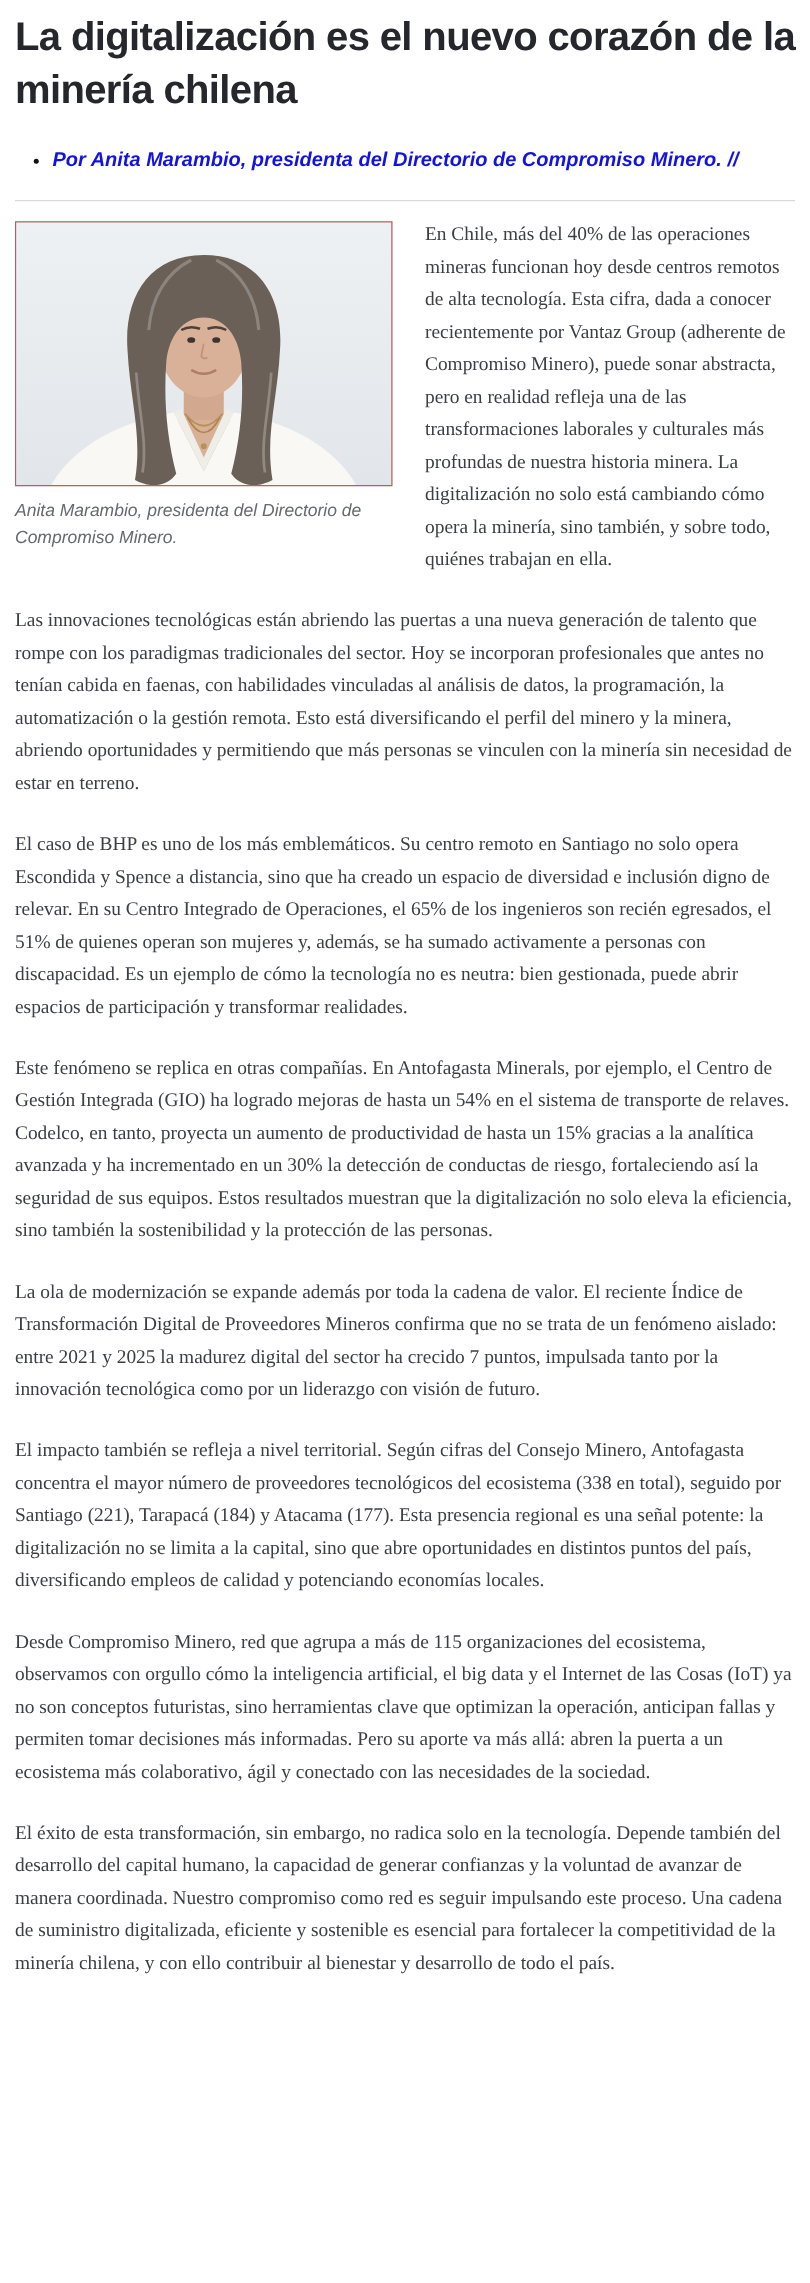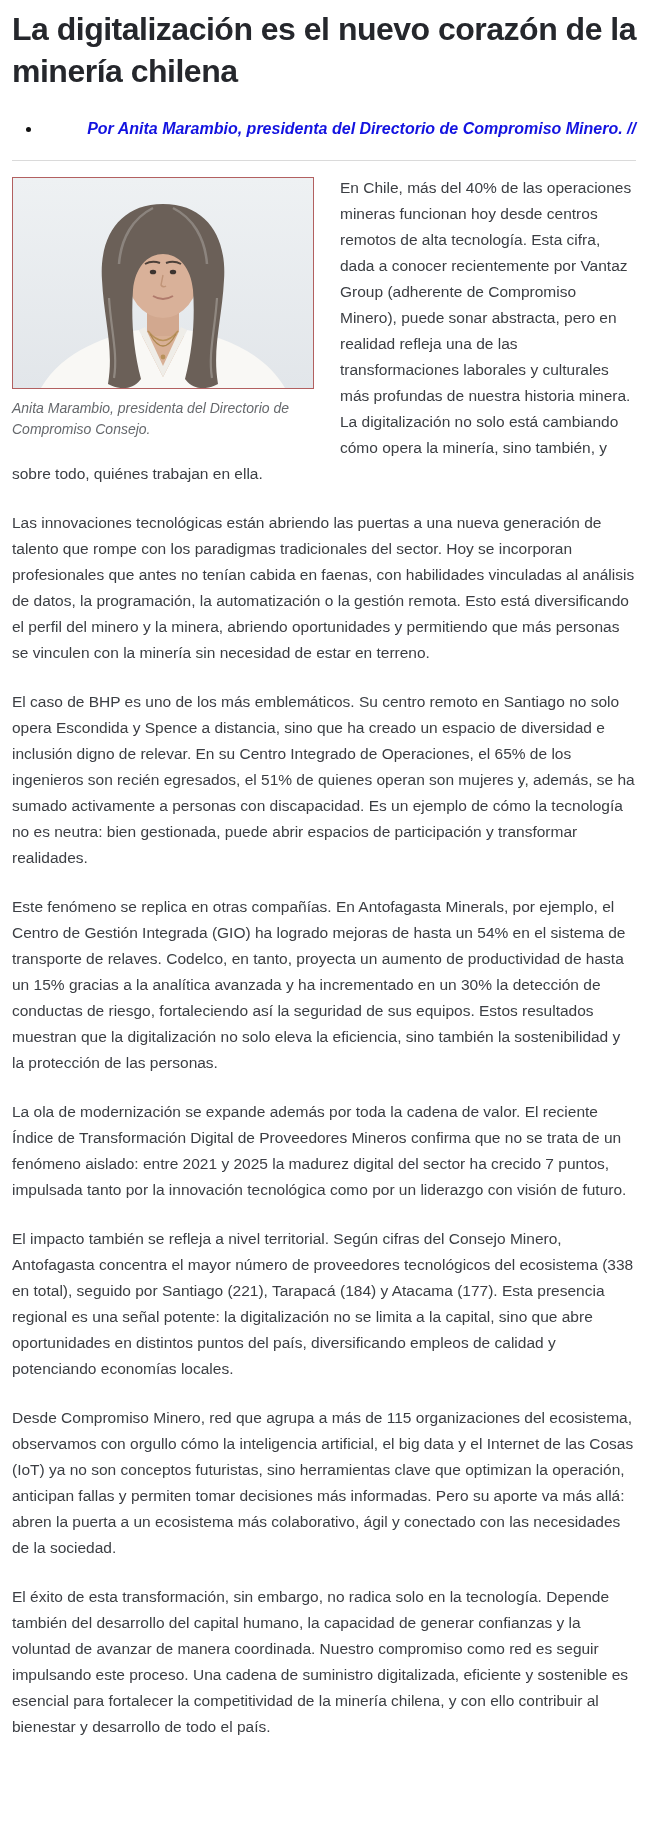--- a/index.html
+++ b/index.html
@@ -24,21 +24,20 @@
     line-height:1.32;
     font-weight:700;
     color:var(--c-title);
     letter-spacing:-0.5px;
     margin:0 0 26px 0;
   }
   ul.byline-list{
     margin:0 0 20px 0;
     padding:0 0 0 30px;
     list-style:disc;
-    text-align:right;
   }
   ul.byline-list li{
     color:#111111;
     font-size:16px;
     line-height:22px;
   }
   .byline-text{
     color:var(--c-byline);
     font-style:italic;
     font-weight:700;
@@ -48,20 +47,21 @@
     border:none;
     border-top:1px solid var(--c-divider);
     margin:0 0 14px 0;
   }
   .article-body{
     font-size:15.5px;
     line-height:26px;
   }
   .article-body p{
     margin:0 0 23px 0;
+    font-family:Liberation Serif, serif;
   }
   .article-body p:last-child{margin-bottom:0;}
   figure.author-figure{
     float:left;
     width:302px;
     margin:2px 26px 6px 0;
   }
   .img-frame{
     border:1px solid var(--c-img-border);
     width:302px;
@@ -123,21 +123,21 @@
         <path d="M204 120 C202 152 195 176 199 200" stroke="#a8a39d" stroke-width="2.2" fill="none" opacity="0.6"></path>
 
         <path d="M132 86 Q139 82 147 85" stroke="#4c4039" stroke-width="2" fill="none"></path>
         <path d="M153 85 Q161 82 168 86" stroke="#4c4039" stroke-width="2" fill="none"></path>
         <ellipse cx="140" cy="94" rx="3.2" ry="2.3" fill="#3c3430"></ellipse>
         <ellipse cx="160" cy="94" rx="3.2" ry="2.3" fill="#3c3430"></ellipse>
         <path d="M150 97 L148 107 Q150 110 153 108" stroke="#c09478" stroke-width="1.4" fill="none"></path>
         <path d="M140 118 Q150 124 160 118" stroke="#b07a6c" stroke-width="2" fill="none"></path>
       </svg>
     </div>
-    <figcaption class="photo-caption">Anita Marambio, presidenta del Directorio de Compromiso Consejo.</figcaption>
+    <figcaption class="photo-caption">Anita Marambio, presidenta del Directorio de Compromiso Minero.</figcaption>
   </figure>
 
   <p>En Chile, más del 40% de las operaciones mineras funcionan hoy desde centros remotos de alta tecnología. Esta cifra, dada a conocer recientemente por Vantaz Group (adherente de Compromiso Minero), puede sonar abstracta, pero en realidad refleja una de las transformaciones laborales y culturales más profundas de nuestra historia minera. La digitalización no solo está cambiando cómo opera la minería, sino también, y sobre todo, quiénes trabajan en ella.</p>
   <p>Las innovaciones tecnológicas están abriendo las puertas a una nueva generación de talento que rompe con los paradigmas tradicionales del sector. Hoy se incorporan profesionales que antes no tenían cabida en faenas, con habilidades vinculadas al análisis de datos, la programación, la automatización o la gestión remota. Esto está diversificando el perfil del minero y la minera, abriendo oportunidades y permitiendo que más personas se vinculen con la minería sin necesidad de estar en terreno.</p>
   <p>El caso de BHP es uno de los más emblemáticos. Su centro remoto en Santiago no solo opera Escondida y Spence a distancia, sino que ha creado un espacio de diversidad e inclusión digno de relevar. En su Centro Integrado de Operaciones, el 65% de los ingenieros son recién egresados, el 51% de quienes operan son mujeres y, además, se ha sumado activamente a personas con discapacidad. Es un ejemplo de cómo la tecnología no es neutra: bien gestionada, puede abrir espacios de participación y transformar realidades.</p>
   <p>Este fenómeno se replica en otras compañías. En Antofagasta Minerals, por ejemplo, el Centro de Gestión Integrada (GIO) ha logrado mejoras de hasta un 54% en el sistema de transporte de relaves. Codelco, en tanto, proyecta un aumento de productividad de hasta un 15% gracias a la analítica avanzada y ha incrementado en un 30% la detección de conductas de riesgo, fortaleciendo así la seguridad de sus equipos. Estos resultados muestran que la digitalización no solo eleva la eficiencia, sino también la sostenibilidad y la protección de las personas.</p>
   <p>La ola de modernización se expande además por toda la cadena de valor. El reciente Índice de Transformación Digital de Proveedores Mineros confirma que no se trata de un fenómeno aislado: entre 2021 y 2025 la madurez digital del sector ha crecido 7 puntos, impulsada tanto por la innovación tecnológica como por un liderazgo con visión de futuro.</p>
   <p>El impacto también se refleja a nivel territorial. Según cifras del Consejo Minero, Antofagasta concentra el mayor número de proveedores tecnológicos del ecosistema (338 en total), seguido por Santiago (221), Tarapacá (184) y Atacama (177). Esta presencia regional es una señal potente: la digitalización no se limita a la capital, sino que abre oportunidades en distintos puntos del país, diversificando empleos de calidad y potenciando economías locales.</p>
   <p>Desde Compromiso Minero, red que agrupa a más de 115 organizaciones del ecosistema, observamos con orgullo cómo la inteligencia artificial, el big data y el Internet de las Cosas (IoT) ya no son conceptos futuristas, sino herramientas clave que optimizan la operación, anticipan fallas y permiten tomar decisiones más informadas. Pero su aporte va más allá: abren la puerta a un ecosistema más colaborativo, ágil y conectado con las necesidades de la sociedad.</p>
   <p>El éxito de esta transformación, sin embargo, no radica solo en la tecnología. Depende también del desarrollo del capital humano, la capacidad de generar confianzas y la voluntad de avanzar de manera coordinada. Nuestro compromiso como red es seguir impulsando este proceso. Una cadena de suministro digitalizada, eficiente y sostenible es esencial para fortalecer la competitividad de la minería chilena, y con ello contribuir al bienestar y desarrollo de todo el país.</p>

